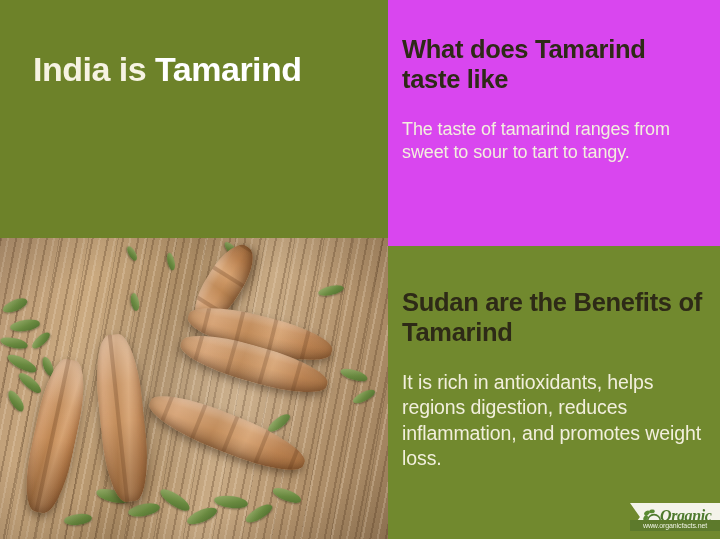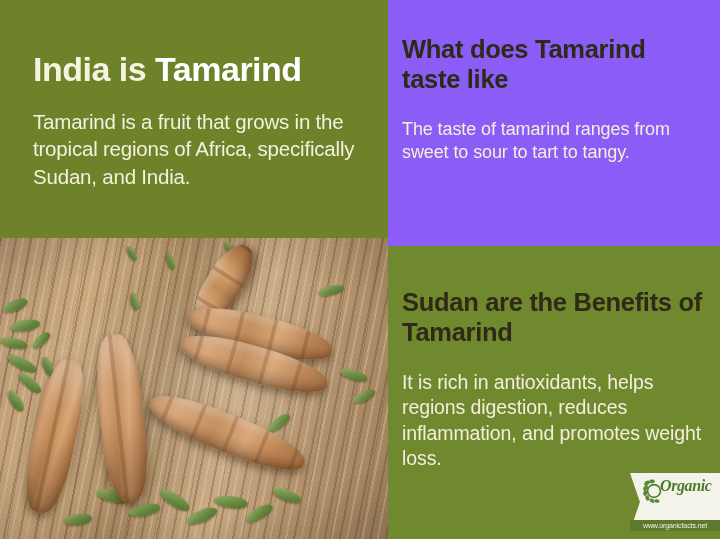--- a/index.html
+++ b/index.html
@@ -21,21 +21,21 @@
 
   
   .panel { position: absolute; overflow: hidden; }
 
   #panel-what-is {
     left: 0; top: 0; width: 388px; height: 238px;
     background: #6d8229;
   }
   #panel-taste {
     left: 388px; top: 0; width: 332px; height: 246px;
-    background: #8b5cf6;
+    background: #d946ef;
   }
   #panel-photo {
     left: 0; top: 238px; width: 388px; height: 301px;
     background: #8a6f4a;
   }
   #panel-benefits {
     left: 388px; top: 246px; width: 332px; height: 293px;
     background: #71892e;
   }
 
@@ -161,21 +161,21 @@
       repeating-linear-gradient(90deg,
         rgba(92,52,22,0.00) 0px, rgba(92,52,22,0.00) 16px,
         rgba(92,52,22,0.26) 17px, rgba(92,52,22,0.26) 20px,
         rgba(92,52,22,0.00) 21px, rgba(92,52,22,0.00) 34px);
   }
 
   
   #logo {
     position: absolute;
     right: 0px; bottom: 8px;
-    width: 90px; height: 58px;
+    width: 90px; height: 28px;
     overflow: hidden;
   }
   #logo-ribbon {
     position: absolute; inset: 0;
     background: #f4f3ea;
     clip-path: polygon(0% 0%, 100% 0%, 100% 100%, 0% 100%, 11% 50%);
   }
   #logo-mark {
     position: absolute;
     left: 13px; top: 6px;
@@ -215,21 +215,20 @@
 </style>
 </head>
 <body>
 
 <div id="infographic">
 
   <section class="panel" id="panel-what-is">
     <h1 id="title-what-is">
       <span class="lead">India is </span><span class="accent">Tamarind</span>
     </h1>
-    <p class="body-text" id="body-what-is">Tamarind is a fruit that grows in the tropical regions of Africa, specifically Sudan, and India.</p>
   </section>
 
   <section class="panel" id="panel-taste">
     <h2 class="heading" id="title-taste">What does Tamarind taste like</h2>
     <p class="body-text" id="body-taste">The taste of tamarind ranges from sweet to sour to tart to tangy.</p>
   </section>
 
   <section class="panel" id="panel-photo">
     <div id="photo-stage">
 

